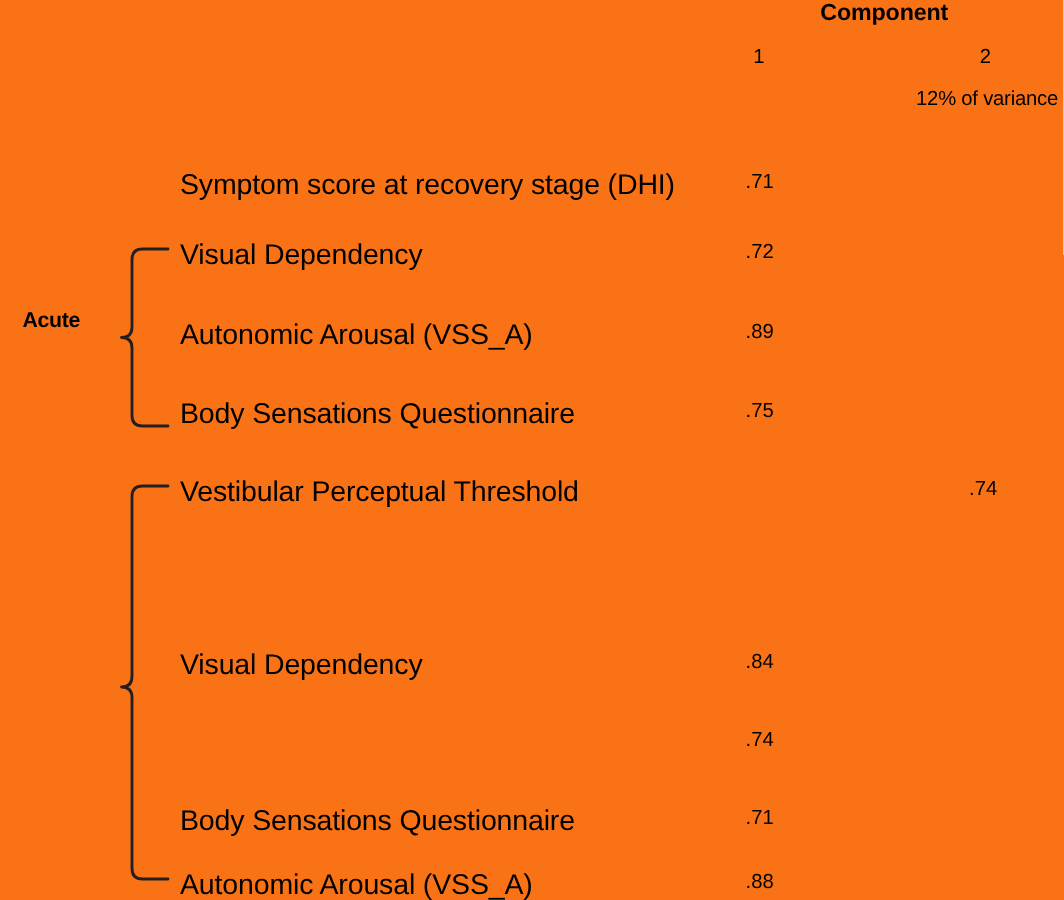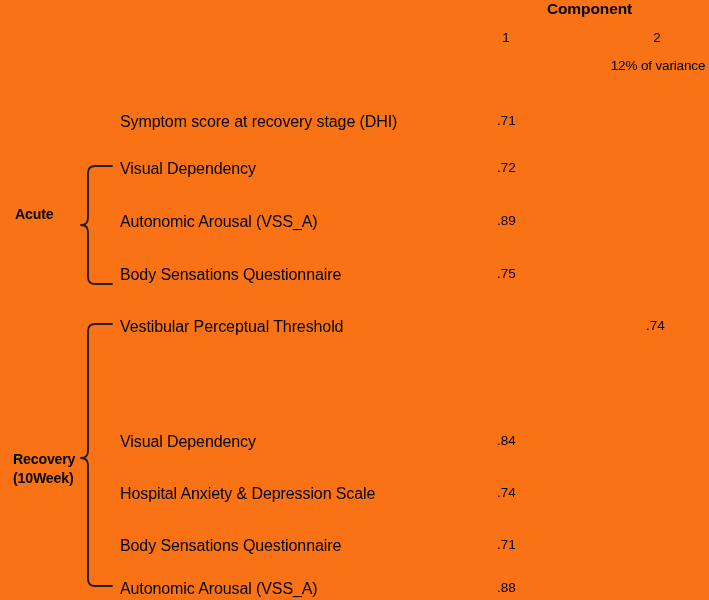--- a/index.html
+++ b/index.html
@@ -56,21 +56,21 @@
   .row {
     position: absolute;
     left: 0;
     width: 709px;
     height: 20px;
   }
   .row-label {
     position: absolute;
     left: 120px;
     top: 0;
-    font-size: 16px;
+    font-size: 19px;
     white-space: nowrap;
     letter-spacing: -0.1px;
     text-align: right;
   }
   .val {
     position: absolute;
     top: 0;
     font-size: 13.5px;
     white-space: nowrap;
   }
@@ -143,41 +143,36 @@
   </div>
 
 
   <div class="row" style="top:433px;">
     <span class="row-label">Visual Dependency</span>
     <span class="val c1">.84</span>
     <span class="val c2"></span>
   </div>
 
   <div class="row" style="top:485px;">
-    <span class="row-label">Hospital Anxiety &amp; Depression Scale</span>
     <span class="val c1">.74</span>
     <span class="val c2"></span>
   </div>
 
   <div class="row" style="top:537px;">
     <span class="row-label">Body Sensations Questionnaire</span>
     <span class="val c1">.71</span>
     <span class="val c2"></span>
   </div>
 
   <div class="row" style="top:580px;">
     <span class="row-label">Autonomic Arousal (VSS_A)</span>
     <span class="val c1">.88</span>
     <span class="val c2"></span>
   </div>
 
-  <div class="grp-label" style="left:3px; top:450px;">
-    <div>Recovery</div>
-    <div>(10Week)</div>
-  </div>
 
   <svg class="brace-layer" viewBox="0 0 709 600" xmlns="http://www.w3.org/2000/svg">
 
     <path d="M 112 166
              L 95 166
              Q 88 166 88 173
              L 88 218
              Q 88 225 81 225
              Q 88 225 88 232
              L 88 277

